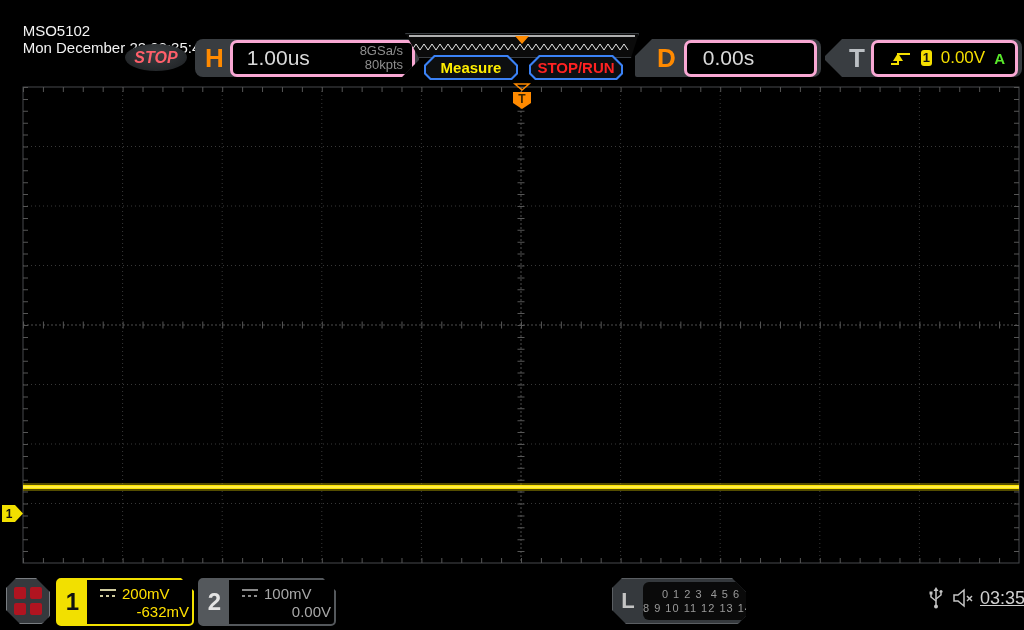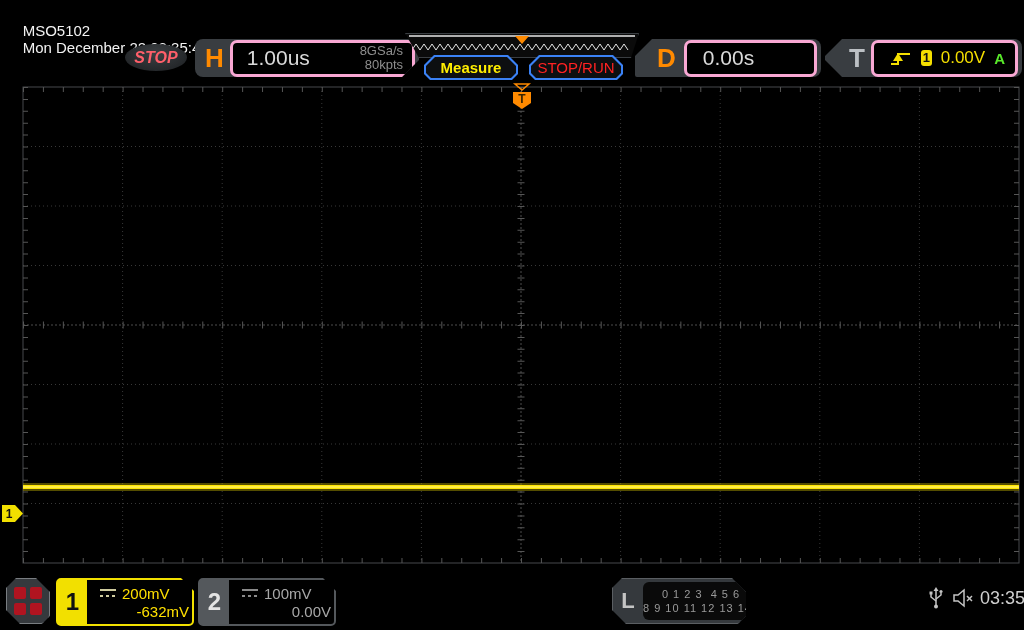--- a/index.html
+++ b/index.html
@@ -49,21 +49,21 @@
   
   .chbtn{position:absolute;top:55px;width:94px;height:25px;background:#3b82f6;
         clip-path:polygon(10px 0,calc(100% - 10px) 0,100% 10px,100% calc(100% - 6px),
                           calc(100% - 6px) 100%,6px 100%,0 calc(100% - 6px),0 10px);}
   .chbtn .inner{position:absolute;inset:2px;background:#0d0f11;display:flex;align-items:center;justify-content:center;
         clip-path:polygon(9px 0,calc(100% - 9px) 0,100% 9px,100% calc(100% - 5px),
                           calc(100% - 5px) 100%,5px 100%,0 calc(100% - 5px),0 9px);}
   .chbtn.measure{left:424px;}
   .chbtn.stoprun{left:529px;}
   .chbtn.measure .inner span{color:#ffee00;font-weight:bold;font-size:15px;}
-  .chbtn.stoprun .inner span{color:#ff2222;font-weight:normal;font-size:15px;}
+  .chbtn.stoprun .inner span{color:#ff2222;font-weight:bold;font-size:15px;}
 
   
   .grat{position:absolute;left:0;top:0;}
 
   
   .menubtn{position:absolute;left:6px;top:578px;width:42px;height:44px;background:#35393d;border:1px solid #797d81;
         border-radius:9px;
         clip-path:polygon(10px 0,calc(100% - 14px) 0,100% 14px,100% calc(100% - 8px),calc(100% - 8px) 100%,
                           14px 100%,0 calc(100% - 14px),0 10px);}
   .menubtn .squares{position:absolute;inset:0;display:grid;grid-template-columns:12px 12px;
@@ -93,21 +93,21 @@
         border-radius:9px;
         clip-path:polygon(10px 0,calc(100% - 14px) 0,100% 14px,100% calc(100% - 8px),calc(100% - 8px) 100%,
                           14px 100%,0 calc(100% - 14px),0 10px);display:flex;}
   .logicbox .ltab{flex:0 0 30px;display:flex;align-items:center;justify-content:center;
         color:#c4c4c4;font-weight:bold;font-size:22px;}
   .logicbox .ldigits{flex:1;margin:3px 4px 3px 0;background:#0a0a0a;border-radius:6px;
         display:flex;flex-direction:column;align-items:center;justify-content:center;
         color:#9a9a9a;font-size:11px;line-height:1.3;white-space:pre;letter-spacing:1px;}
   .usbicon{position:absolute;left:928px;top:586px;}
   .spkicon{position:absolute;left:952px;top:588px;}
-  .clock{position:absolute;left:980px;top:588px;color:#cfcfcf;font-size:18px;}
+  .clock{position:absolute;left:980px;top:588px;color:#cfcfcf;font-size:18px;text-decoration:underline;}
 </style>
 </head>
 <body>
 
 <div class="scope">
 
   <div class="titlebar">
     <span class="model">MSO5102</span>
     <span>Mon December 22 03:35:42 2025</span>
   </div>

